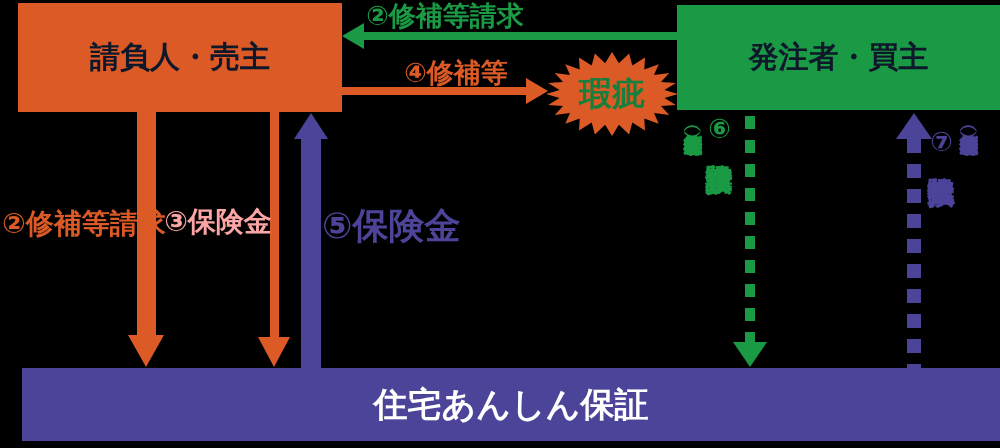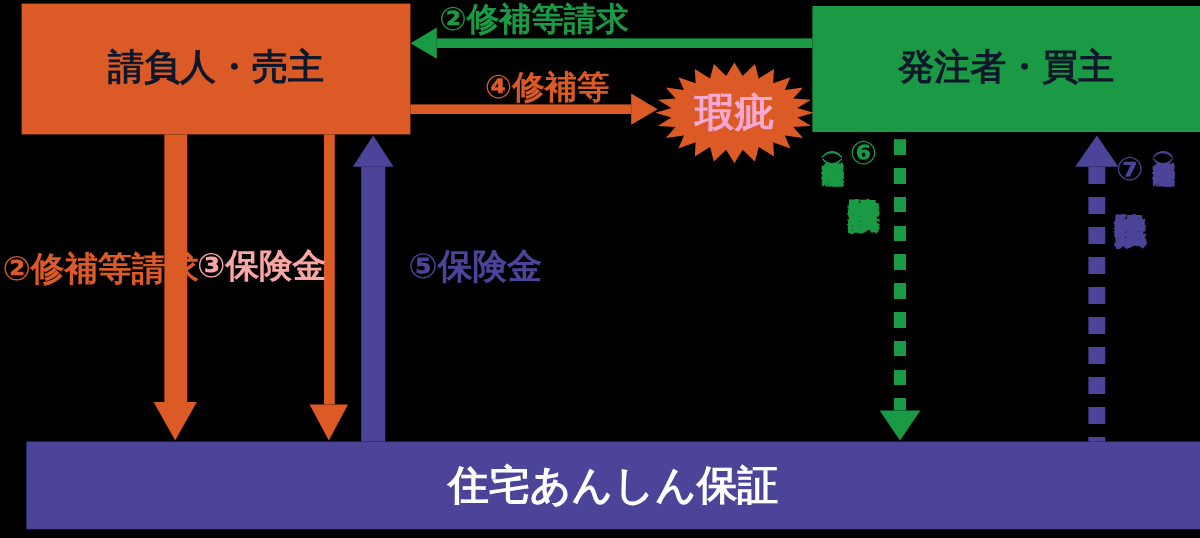--- a/index.html
+++ b/index.html
@@ -32,40 +32,40 @@
   .head1{position:absolute;left:128px;top:335px;width:0;height:0;
     border-left:18px solid transparent;border-right:18px solid transparent;border-top:32px solid #DB5A26;}
   .shaft3{left:270px;top:112px;width:9px;height:225px;background:#DB5A26;}
   .head3{position:absolute;left:258px;top:337px;width:0;height:0;
     border-left:16px solid transparent;border-right:16px solid transparent;border-top:30px solid #DB5A26;}
   .head5{position:absolute;left:294px;top:113px;width:0;height:0;
     border-left:17px solid transparent;border-right:17px solid transparent;border-bottom:26px solid #4C4499;}
   .shaft5{left:301px;top:139px;width:20px;height:229px;background:#4C4499;}
   .lbl1{left:2px;top:205px;color:#DB5A26;font-size:28px;}
   .lbl3{left:160px;top:205px;width:116px;text-align:center;color:#fca5a5;font-size:28px;line-height:1.18;}
-  .lbl5{left:322px;top:205px;width:116px;text-align:center;color:#4C4499;font-size:29px;line-height:1.18;margin-left:16px;}
+  .lbl5{left:322px;top:205px;width:116px;text-align:center;color:#4C4499;font-size:36px;line-height:1.18;}
   
   .dash6{position:absolute;left:745px;top:116px;width:10px;height:226px;
     background:repeating-linear-gradient(to bottom,#1A9A44 0 13px,transparent 13px 24px);}
   .head6{position:absolute;left:733px;top:342px;width:0;height:0;
     border-left:17px solid transparent;border-right:17px solid transparent;border-top:25px solid #1A9A44;}
   .head7{position:absolute;left:896px;top:113px;width:0;height:0;
     border-left:18px solid transparent;border-right:18px solid transparent;border-bottom:26px solid #4C4499;}
   .dash7{position:absolute;left:907px;top:139px;width:14px;height:229px;
     background:repeating-linear-gradient(to bottom,#4C4499 0 14px,transparent 14px 25px);}
   .vtext{position:absolute;writing-mode:vertical-rl;text-orientation:mixed;white-space:nowrap;line-height:1;}
   .lbl6m{left:706px;top:113px;color:#1A9A44;font-size:27px;}
   .lbl6n{left:684px;top:120px;color:#1A9A44;font-size:19px;}
   .lbl7m{left:928px;top:126px;color:#4C4499;font-size:27px;}
   .lbl7n{left:960px;top:120px;color:#4C4499;font-size:19px;}
   
   .burst{position:absolute;left:542px;top:49px;width:140px;height:90px;}
   .burst svg{position:absolute;left:0;top:0;}
   .burst-label{position:absolute;left:0;top:0;width:140px;height:90px;display:flex;
-    align-items:center;justify-content:center;color:#f9a8d4;font-size:33px;}
+    align-items:center;justify-content:center;color:#15803d;font-size:33px;}
 </style>
 </head>
 <body>
 
 <div class="canvas">
 
   <div class="box box-contractor">
     <div>請負人・売主</div>
   </div>
 

